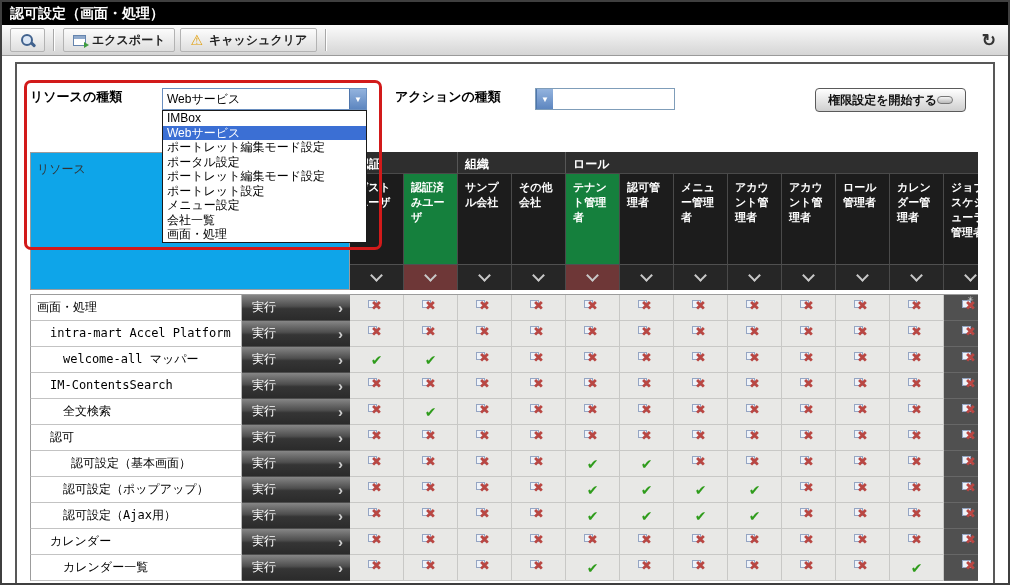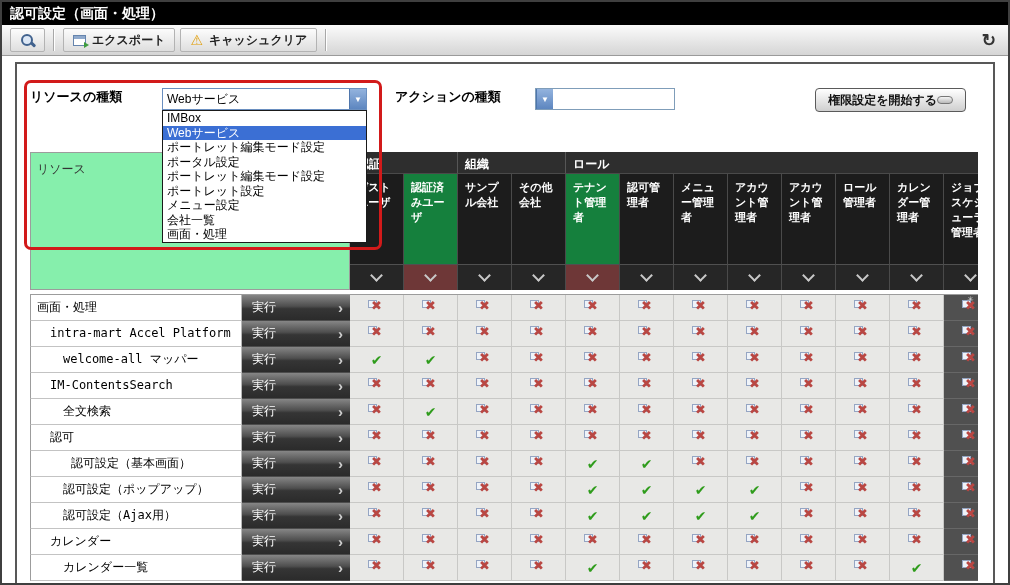--- a/index.html
+++ b/index.html
@@ -26,21 +26,21 @@
 .flabel.act{width:132px;margin-left:28px;}
 .selbox{display:flex;height:22px;border:1px solid #6a8fc0;background:#fff;}
 .selbox.res{width:205px;}
 .selbox.act{width:140px;border-color:#7f9db9;margin-left:8px;}
 .seltext{flex:1;font-size:12px;line-height:20px;padding:0 4px;overflow:hidden;white-space:nowrap;color:#000;}
 .selarrow{width:17px;background:linear-gradient(#93b3de,#5d86c0);border-left:1px solid #4f76ac;color:#fff;font-size:8px;display:flex;align-items:center;justify-content:center;cursor:pointer;}
 .startbtn{margin-left:auto;margin-right:14px;display:flex;align-items:center;height:24px;padding:0 12px;border:1px solid #5a5a5a;border-radius:4px;background:linear-gradient(#ffffff,#cfcfcf);font-size:12px;font-weight:bold;color:#111;cursor:pointer;font-family:inherit;}
 .pill{width:16px;height:8px;border:1px solid #777;border-radius:4px;background:linear-gradient(#f4f4f4,#b9b9b9);display:inline-block;}
 .grid{margin-top:40px;width:948px;overflow:hidden;}
 .thead{display:flex;}
-.corner{width:320px;height:138px;background:#86efac;border:1px solid #9c9c9c;padding:8px 6px;font-size:12px;color:#333;flex-shrink:0;}
+.corner{width:320px;height:138px;background:#0ea5e9;border:1px solid #9c9c9c;padding:8px 6px;font-size:12px;color:#333;flex-shrink:0;}
 .hright{width:628px;overflow:hidden;flex-shrink:0;}
 .hrow{display:flex;width:648px;}
 .gcell{height:22px;background:#2e2e2e;color:#fff;font-size:12px;font-weight:bold;padding:4px 7px;border-right:1px solid #565656;border-bottom:1px solid #4a4a4a;flex-shrink:0;white-space:nowrap;overflow:hidden;}
 .hcell{width:54px;height:90px;background:#1c1c1c;border-right:1px solid #4a4a4a;padding:6px 0 0 7px;flex-shrink:0;cursor:pointer;}
 .hcell.sel{background:#15803d;}
 .htext{width:40px;color:#fff;font-size:11px;font-weight:bold;line-height:1.35;word-break:break-all;}
 .ccell{width:54px;height:26px;background:#262626;border-right:1px solid #4a4a4a;border-top:1px solid #505050;display:flex;align-items:center;justify-content:center;flex-shrink:0;cursor:pointer;}
 .ccell.sel{background:#6e3737;}
 .chev{width:9px;height:9px;border-right:2px solid #c9c9c9;border-bottom:2px solid #c9c9c9;transform:rotate(45deg);margin-top:-4px;}
 .tbody{margin-top:4px;border-top:1px solid #9c9c9c;}

